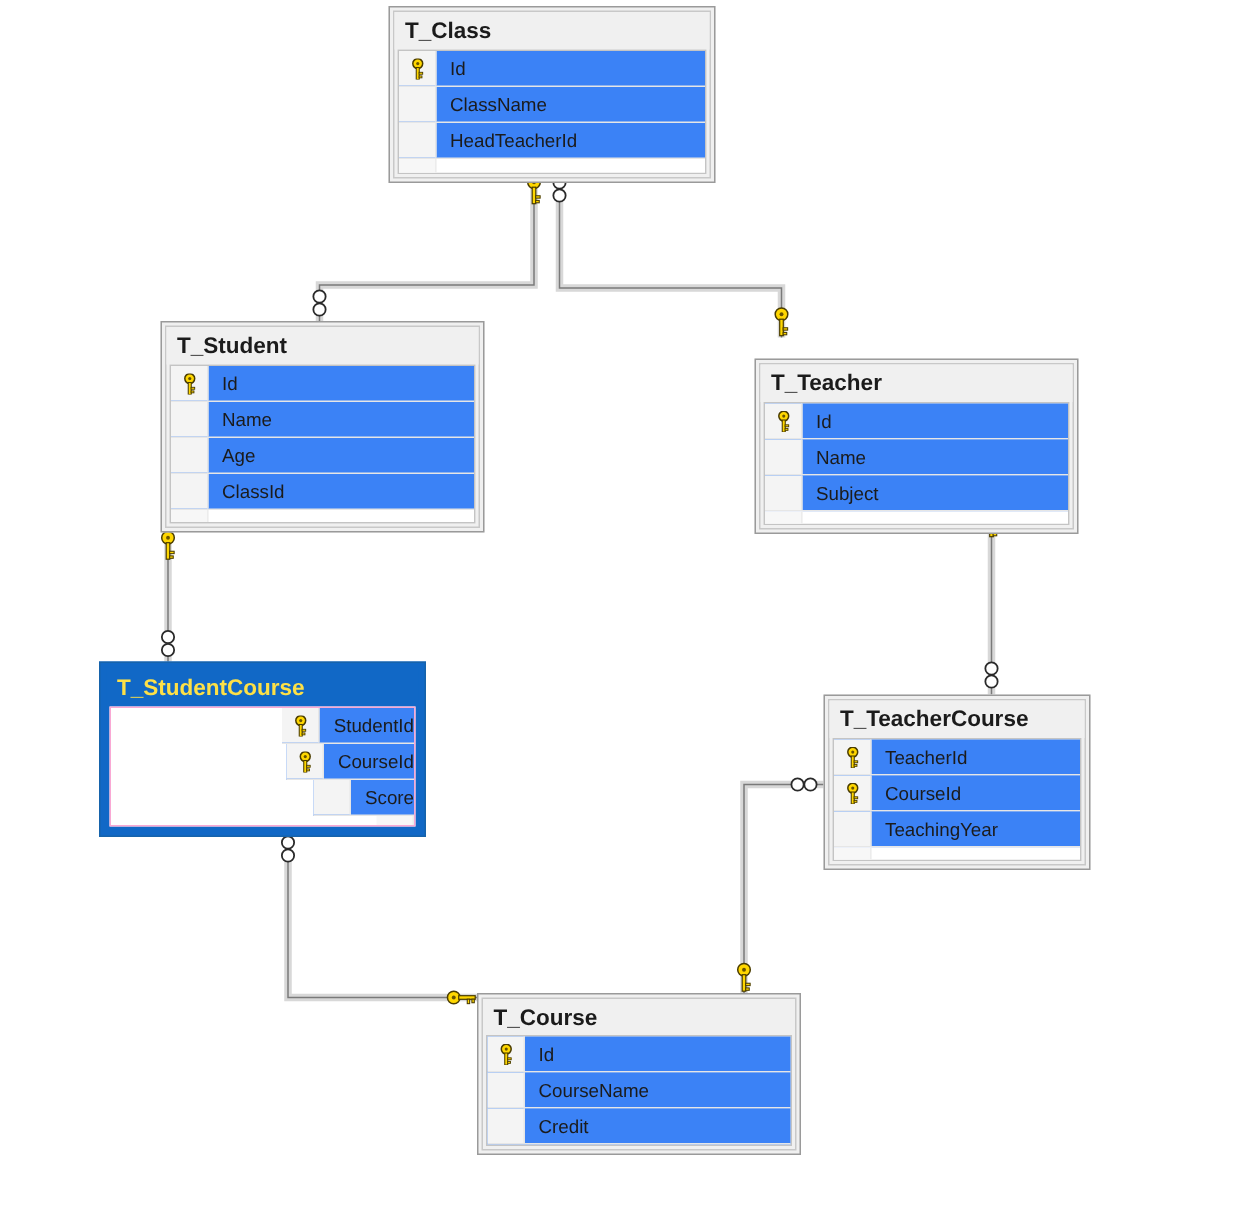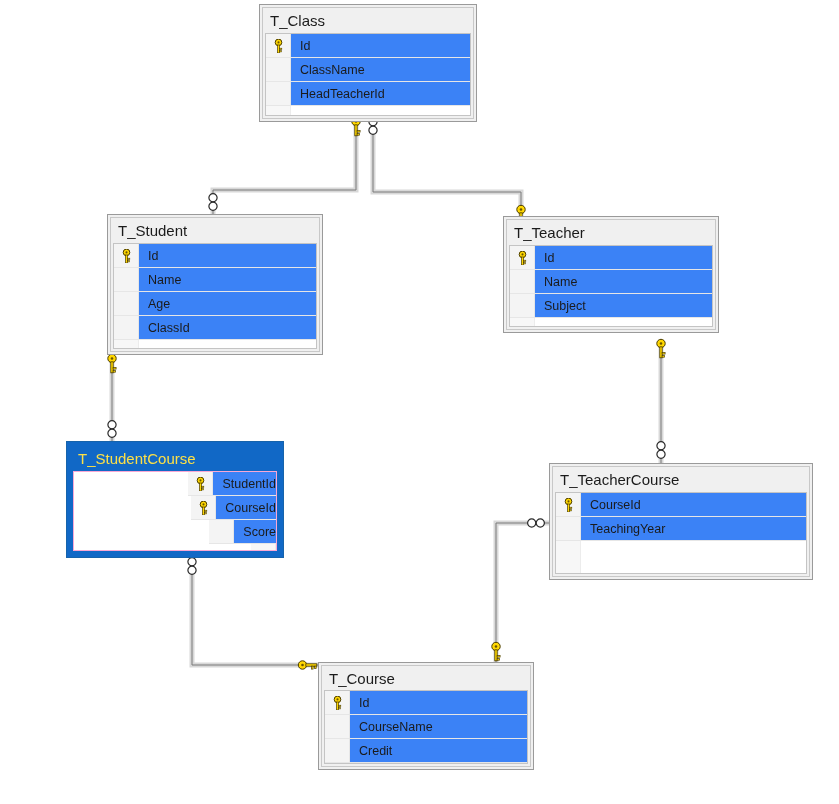--- a/index.html
+++ b/index.html
@@ -48,21 +48,21 @@
     border: 1px solid #c8c8c8;
     background: #f0f0f0;
     display: flex;
     flex-direction: column;
   }
   .table-title {
     height: 25px;
     line-height: 25px;
     padding-left: 7px;
     font-size: 15px;
-    font-weight: normal;
+    font-weight: bold;
     color: #1b1b1b;
     background: #f0f0f0;
     letter-spacing: 0px;
     white-space: nowrap;
     overflow: hidden;
   }
   .rows {
     flex: 1;
     box-sizing: border-box;
     margin: 0 2px 2px 2px;
@@ -249,21 +249,21 @@
             <div class="field-row">
               <div class="key-cell"></div>
               <div class="field-name">ClassId</div>
             </div>
             <div class="field-row filler">
               <div class="key-cell"></div>
             </div>
           </div>
         </div>
       </div>
-      <div class="table-box" style="left: 503px; top: 216px; width: 216px; height: 117px;">
+      <div class="table-box" style="left: 503px; top: 239px; width: 216px; height: 117px;">
         <div class="inner">
           <div class="table-title">T_Teacher</div>
           <div class="rows">
             <div class="field-row">
               <div class="key-cell">
                 <svg class="key-glyph" width="11" height="14" viewBox="-5.5 -7 11 14">
                   <circle cx="0" cy="-3.6" r="3.3" fill="#ffd700" stroke="#4a3c00" stroke-width="1"></circle>
                   <circle cx="0" cy="-3.6" r="1.05" fill="#6b5500"></circle>
                   <rect x="-1" y="-1" width="2" height="8" fill="#ffd700" stroke="#4a3c00" stroke-width="0.7"></rect>
                   <rect x="0.9" y="2.2" width="2.4" height="1.3" fill="#ffd700" stroke="#4a3c00" stroke-width="0.6"></rect>
@@ -317,24 +317,36 @@
             <div class="field-row">
               <div class="key-cell"></div>
               <div class="field-name">Score</div>
             </div>
             <div class="field-row filler">
               <div class="key-cell"></div>
             </div>
           </div>
         </div>
       </div>
-      <div class="table-box" style="left: 549px; top: 463px; width: 264px; height: 117px;">
+      <div class="table-box" style="left: 549px; top: 463px; width: 178px; height: 117px;">
         <div class="inner">
           <div class="table-title">T_TeacherCourse</div>
           <div class="rows">
+            <div class="field-row">
+              <div class="key-cell">
+                <svg class="key-glyph" width="11" height="14" viewBox="-5.5 -7 11 14">
+                  <circle cx="0" cy="-3.6" r="3.3" fill="#ffd700" stroke="#4a3c00" stroke-width="1"></circle>
+                  <circle cx="0" cy="-3.6" r="1.05" fill="#6b5500"></circle>
+                  <rect x="-1" y="-1" width="2" height="8" fill="#ffd700" stroke="#4a3c00" stroke-width="0.7"></rect>
+                  <rect x="0.9" y="2.2" width="2.4" height="1.3" fill="#ffd700" stroke="#4a3c00" stroke-width="0.6"></rect>
+                  <rect x="0.9" y="4.6" width="1.9" height="1.3" fill="#ffd700" stroke="#4a3c00" stroke-width="0.6"></rect>
+                </svg>
+              </div>
+              <div class="field-name">TeacherId</div>
+            </div>
             <div class="field-row">
               <div class="key-cell">
                 <svg class="key-glyph" width="11" height="14" viewBox="-5.5 -7 11 14">
                   <circle cx="0" cy="-3.6" r="3.3" fill="#ffd700" stroke="#4a3c00" stroke-width="1"></circle>
                   <circle cx="0" cy="-3.6" r="1.05" fill="#6b5500"></circle>
                   <rect x="-1" y="-1" width="2" height="8" fill="#ffd700" stroke="#4a3c00" stroke-width="0.7"></rect>
                   <rect x="0.9" y="2.2" width="2.4" height="1.3" fill="#ffd700" stroke="#4a3c00" stroke-width="0.6"></rect>
                   <rect x="0.9" y="4.6" width="1.9" height="1.3" fill="#ffd700" stroke="#4a3c00" stroke-width="0.6"></rect>
                 </svg>
               </div>

